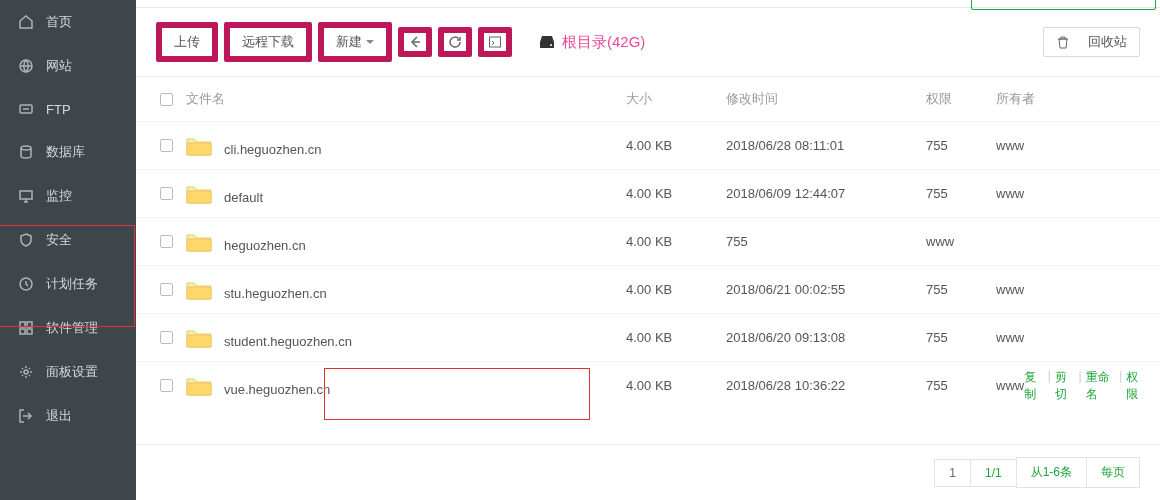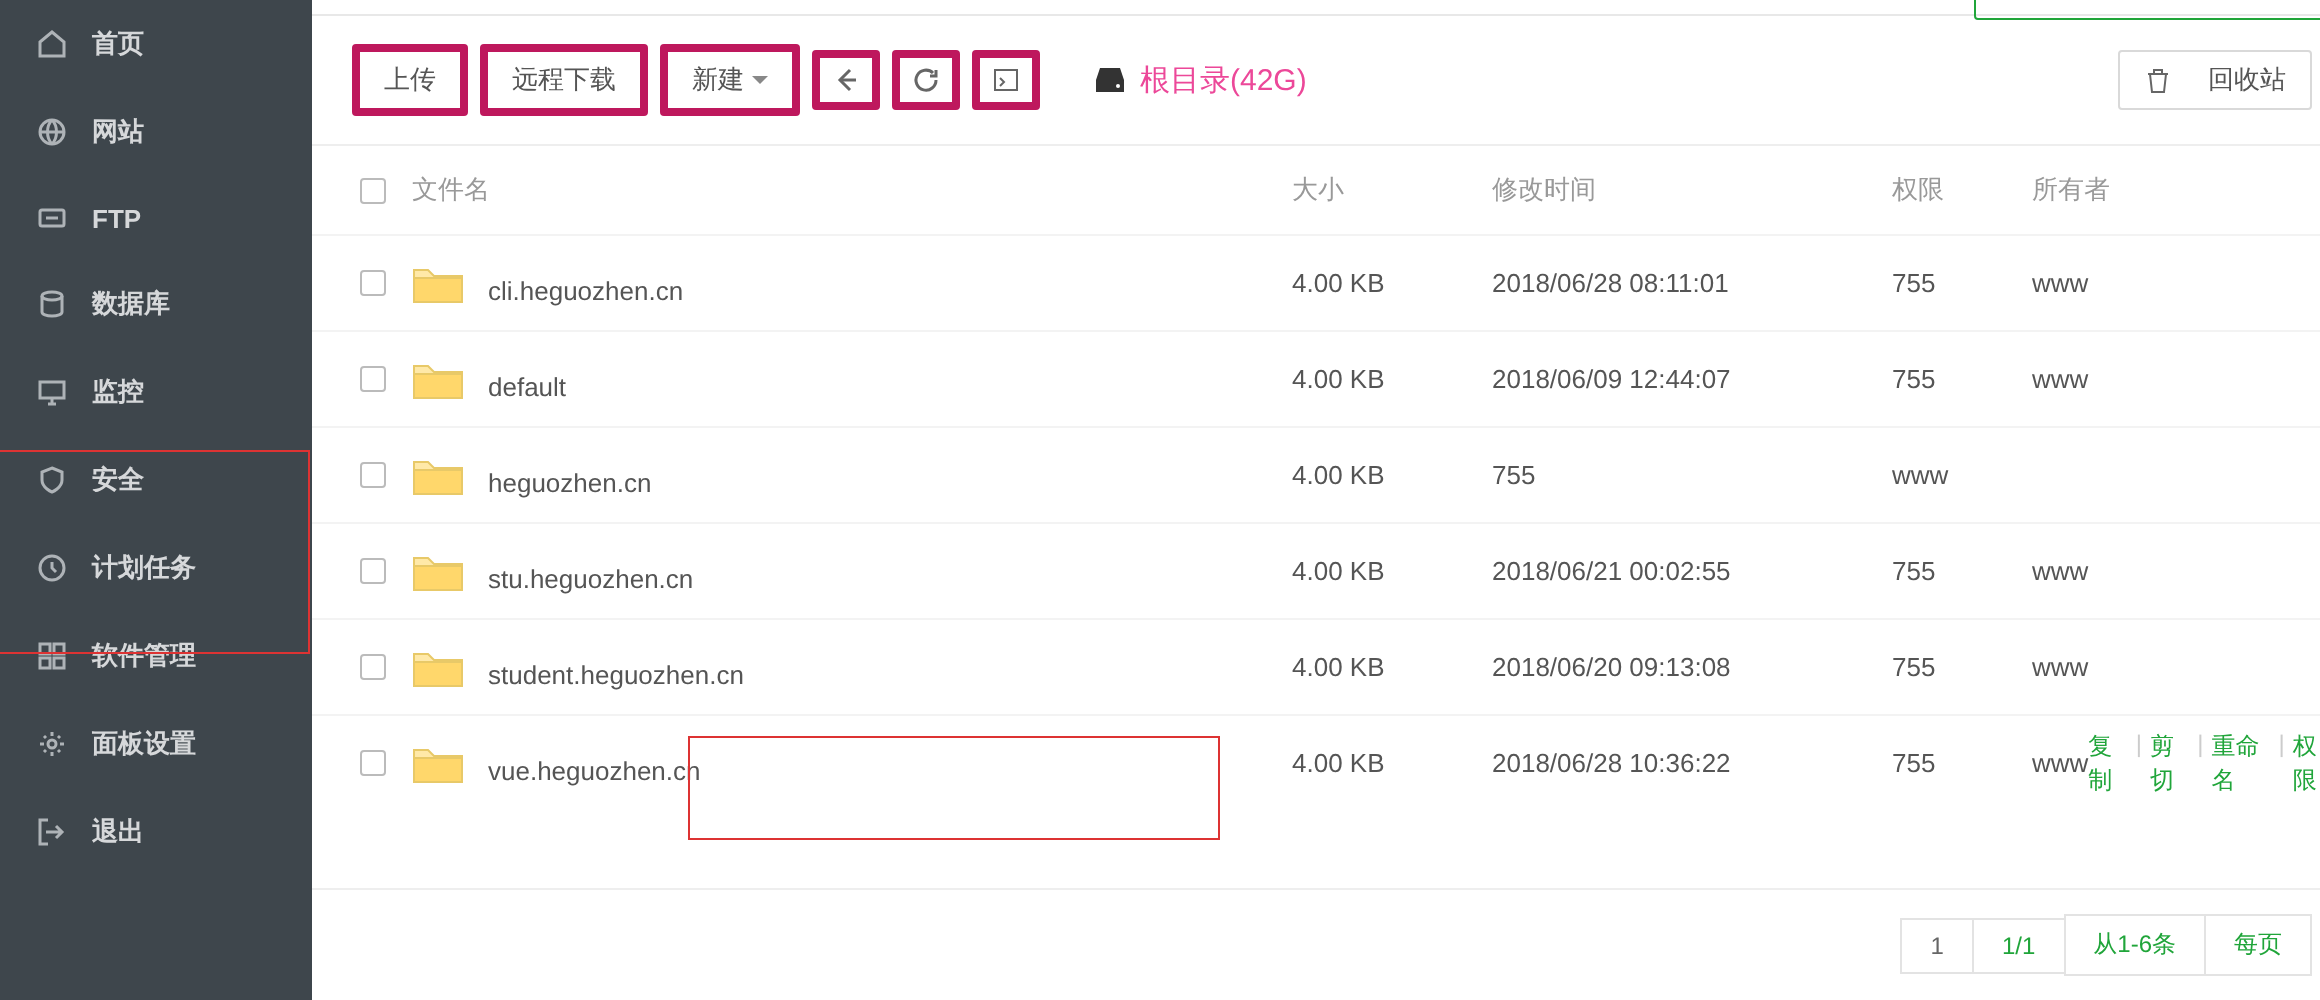--- a/index.html
+++ b/index.html
@@ -1,35 +1,35 @@
 <!DOCTYPE html>
 <html><head>
 <meta charset="utf-8">
 <style>
 * { box-sizing: border-box; margin: 0; padding: 0; }
 body { font-family: "Microsoft YaHei", "PingFang SC", sans-serif; font-size: 13px; color: #555; background: #fff; overflow: hidden; }
 .app { display: flex; height: 500px; }
 
 
-.sidebar { width: 156px; background: #3e464c; flex-shrink: 0; font-weight: bold; }
+.sidebar { width: 136px; background: #3e464c; flex-shrink: 0; }
 .nav-item { display: flex; align-items: center; gap: 12px; padding: 13px 18px; color: #d6d8da; cursor: pointer; }
 .nav-item.active { background: #333b41; color: #fff; }
 .nav-icon { width: 16px; height: 16px; display: flex; align-items: center; justify-content: center; }
 .nav-icon svg { width: 16px; height: 16px; stroke: #aeb3b7; fill: none; stroke-width: 1.5; }
 .nav-item.active .nav-icon svg { stroke: #fff; }
 
 
 .main { flex: 1; display: flex; flex-direction: column; background: #fff; position: relative; }
 
 
 .crumb-row { height: 8px; border-bottom: 1px solid #e8e8e8; display: flex; align-items: center; padding: 0 20px; overflow: hidden; }
 
 
 .toolbar { display: flex; align-items: center; gap: 6px; padding: 14px 20px; }
-.btn { border: 4px solid #be185d; background: #fff; padding: 5px 12px; color: #555; cursor: pointer; border-radius: 2px; font-size: 13px; display: inline-flex; align-items: center; gap: 4px; }
+.btn { border: 6px solid #be185d; background: #fff; padding: 5px 12px; color: #555; cursor: pointer; border-radius: 2px; font-size: 13px; display: inline-flex; align-items: center; gap: 4px; }
 .btn-sq { width: 34px; height: 30px; justify-content: center; padding: 0; }
 .disk-label { margin-left: 20px; display: flex; align-items: center; gap: 6px; font-size: 15px; color: #ec4899; }
 .spacer { flex: 1; }
 .recycle { border: 1px solid #d9d9d9; padding: 5px 12px; display: flex; align-items: center; gap: 18px; cursor: pointer; border-radius: 2px; }
 
 
 .table { border-top: 1px solid #eee; }
 .thead, .trow { display: grid; grid-template-columns: 40px 440px 100px 200px 70px 150px; align-items: center; padding: 0 10px; }
 .thead { height: 44px; color: #999; font-size: 13px; }
 .trow { height: 48px; border-top: 1px solid #f3f3f3; }

